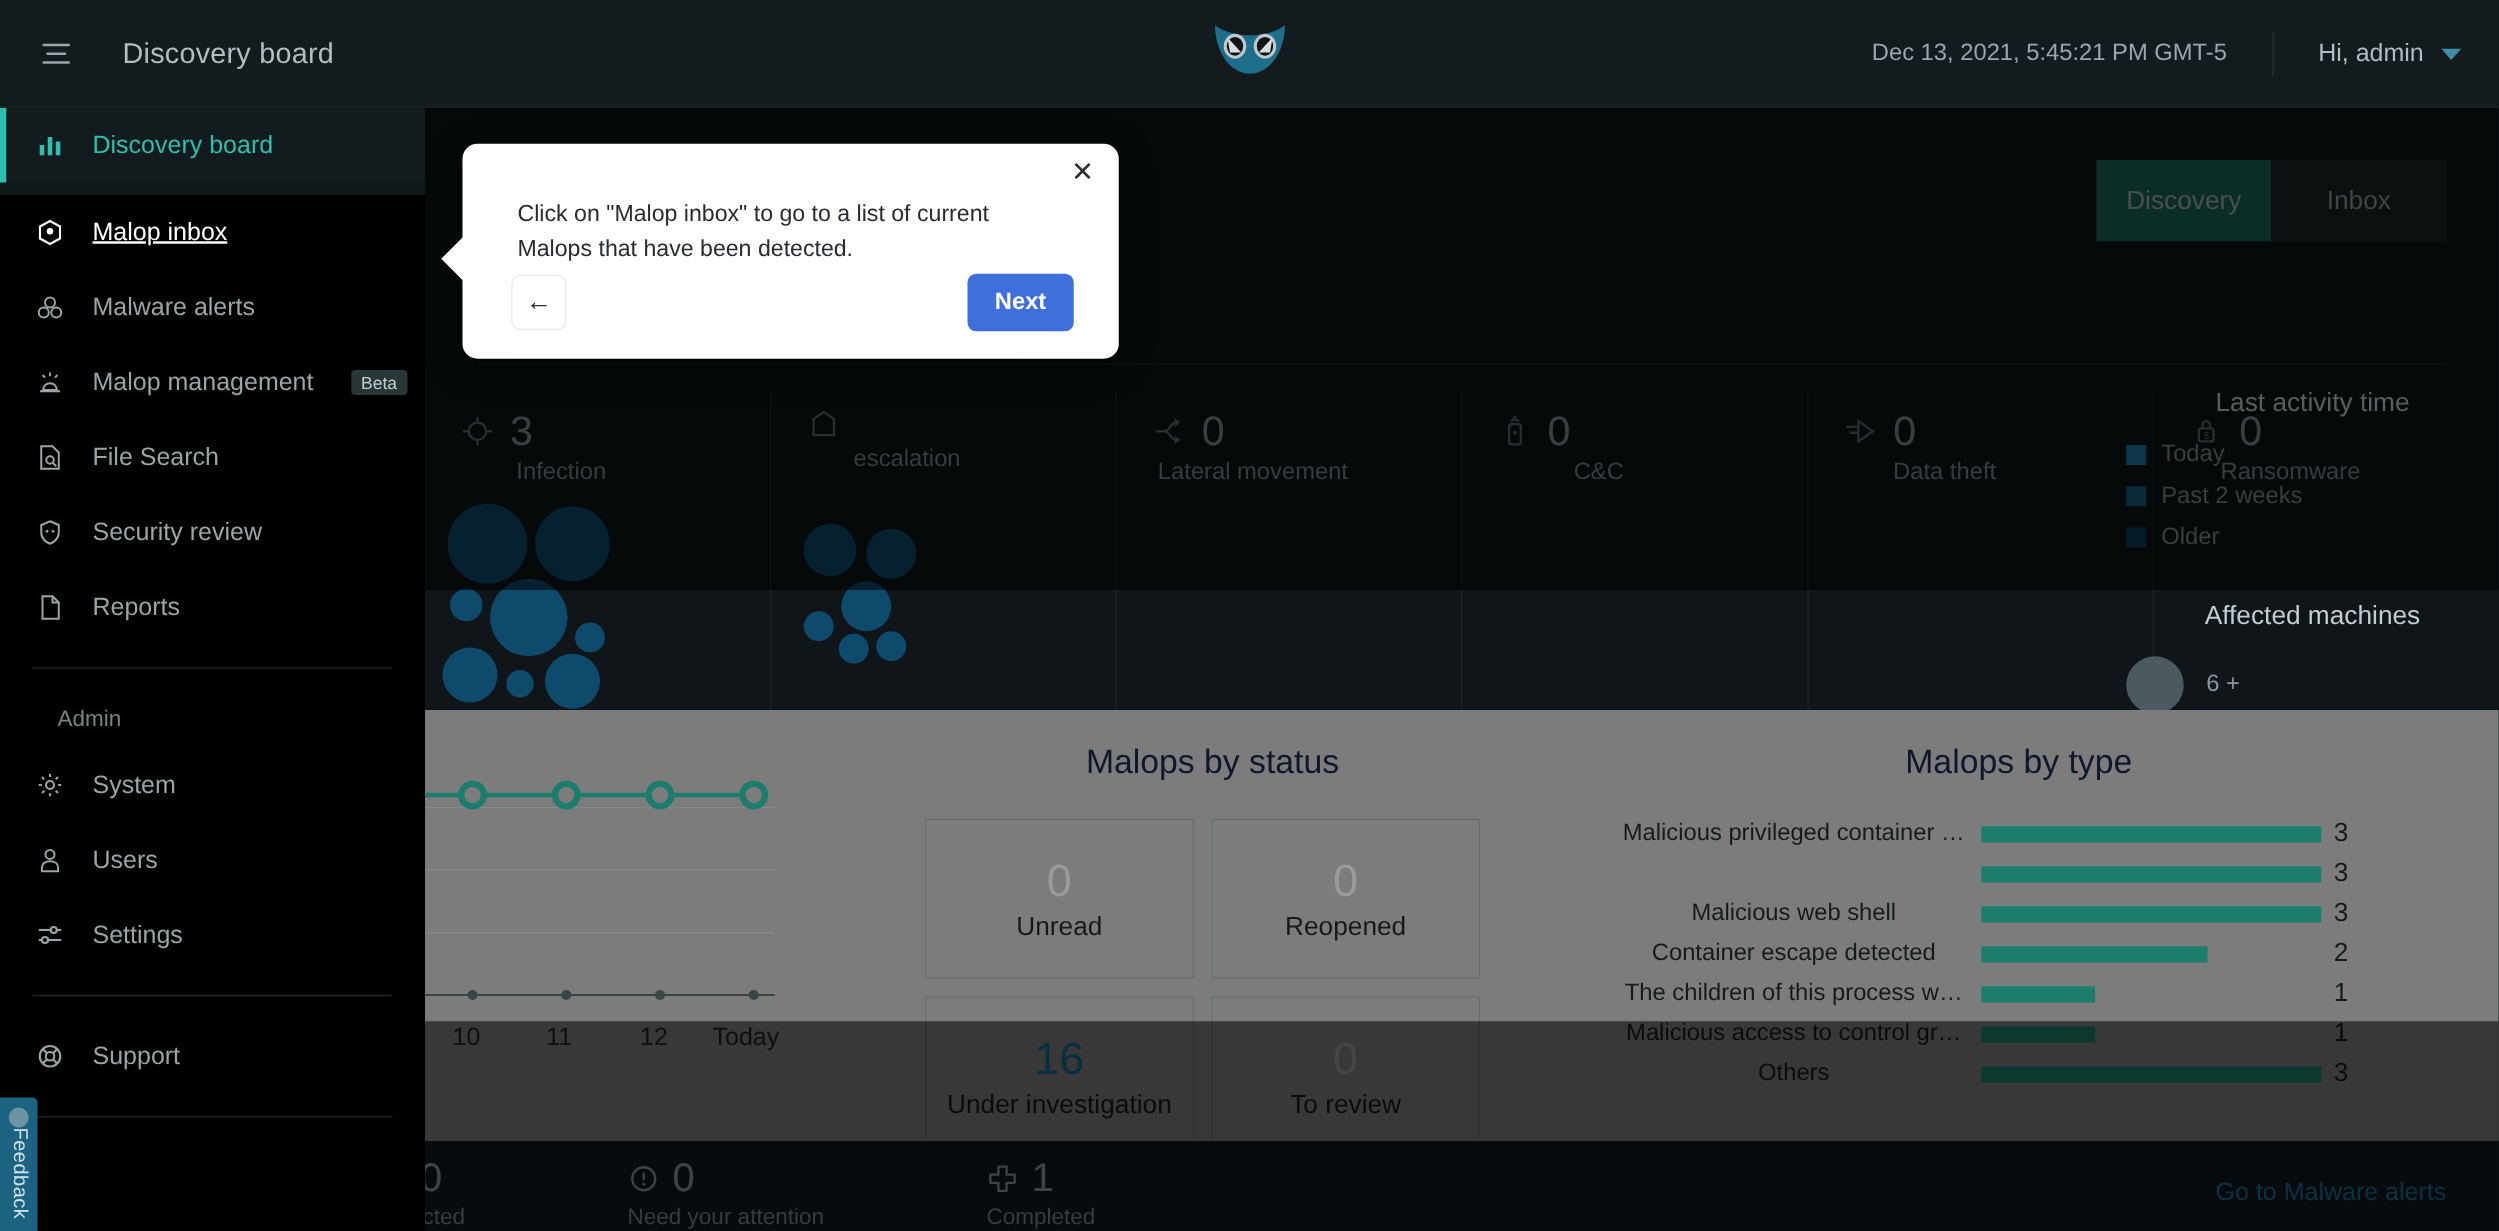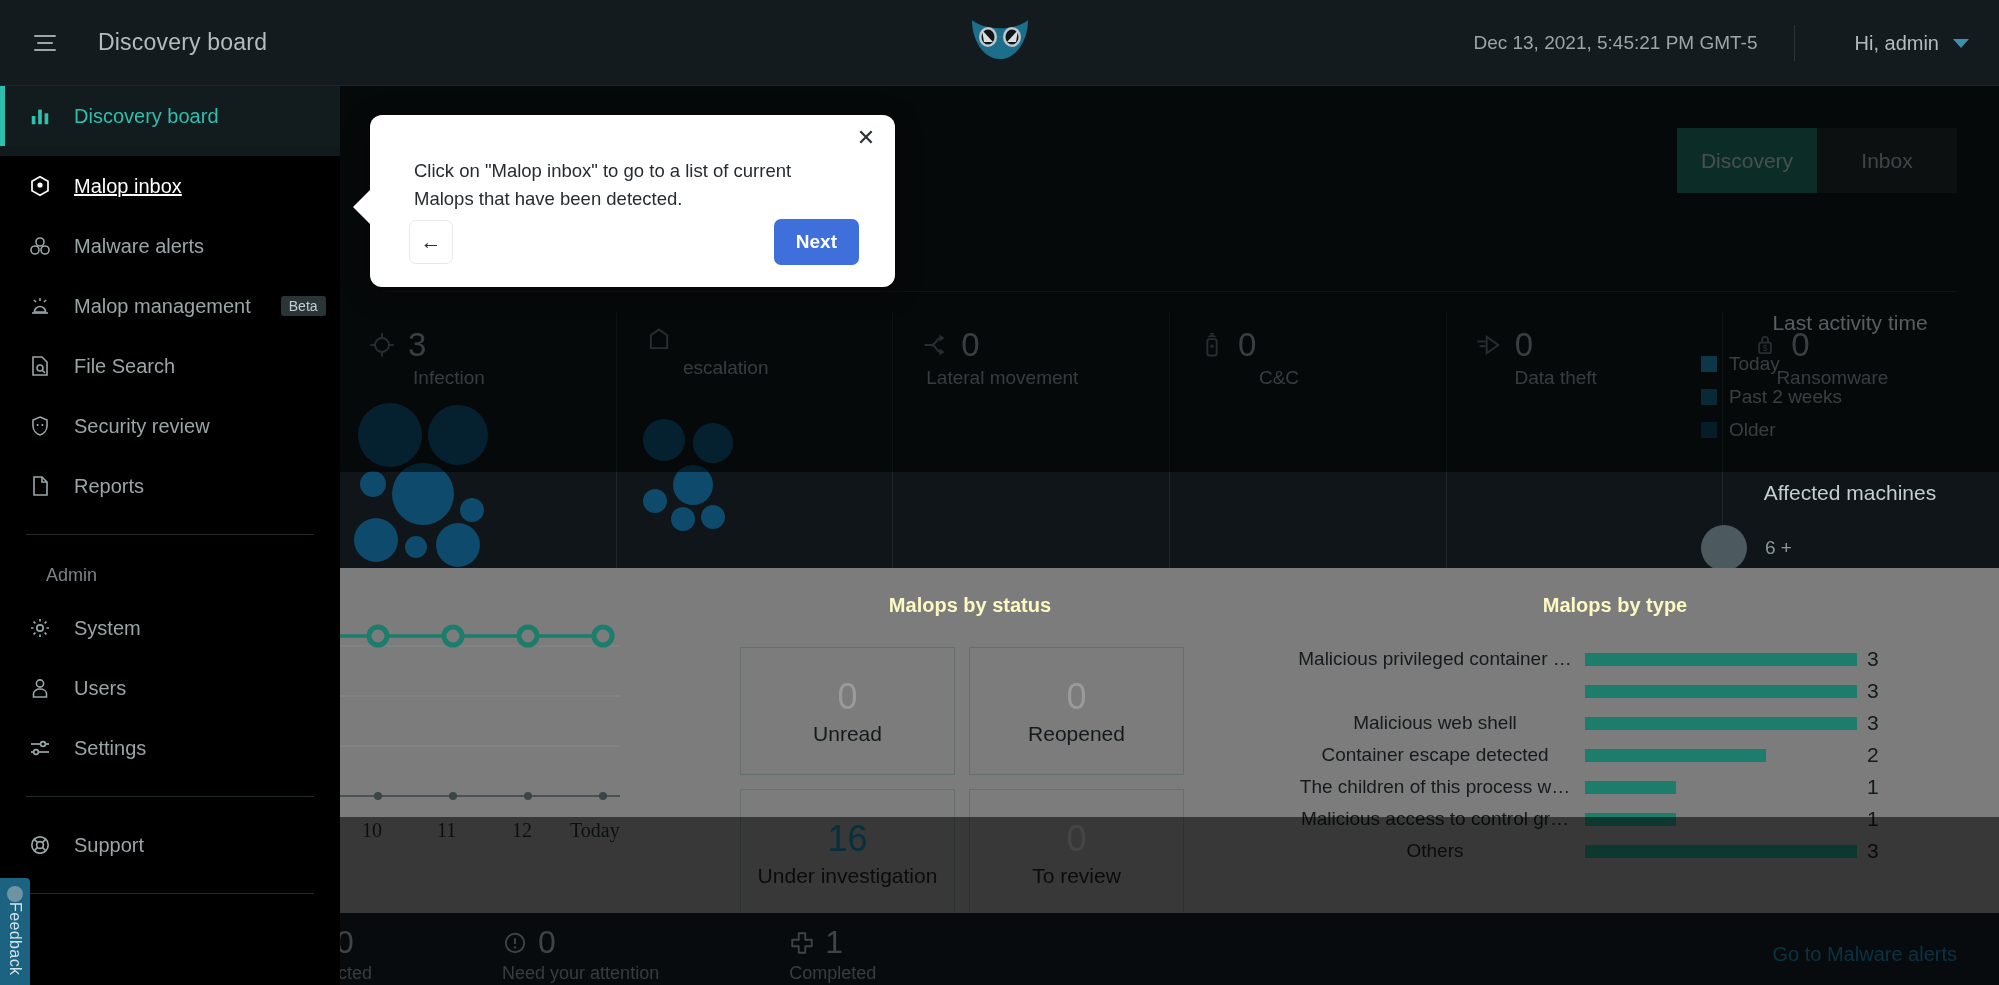--- a/index.html
+++ b/index.html
@@ -21,21 +21,21 @@
   .hamburger i { display:block; background:#9aa6a9; height:2px; margin:2.5px 0; border-radius:1px; }
   .hamburger i:nth-child(1){ width:22px; }
   .hamburger i:nth-child(2){ width:16px; }
   .hamburger i:nth-child(3){ width:22px; }
   .topbar-title { margin-left: 36px; color:#b2bdc0; font-size: 23px; letter-spacing:.2px; }
   .logo-wrap { position:absolute; left:50%; transform:translateX(-50%); top:10px; width:80px; height:55px; display:flex; align-items:center; justify-content:center; }
   .topbar-right { position:absolute; right:0; top:0; height:86px; display:flex; align-items:center; }
   .datetime { color:#9aa6a9; font-size:19px; }
   .divider-v { width:1px; height:36px; background:#2b3437; margin:0 36px; }
   .user-menu { display:flex; align-items:center; gap:14px; margin-right:30px; cursor:pointer; }
-  .user-menu span { color:#b0bcbf; font-size:20px;margin-left:24px; }
+  .user-menu span { color:#b0bcbf; font-size:20px; }
   .chev { width:0;height:0;border-left:8px solid transparent;border-right:8px solid transparent;border-top:9px solid #3e8fa8; }
 
   
   .sidebar {
     position:absolute; top:86px; left:0; width:340px; height:899px;
     background:#000; z-index:25; padding-top:0;
   }
   .nav-item {
     display:flex; align-items:center; height:60px; padding-left:26px; cursor:pointer;
     position:relative; color:#9aa5a8; font-size:20px; gap:20px;
@@ -101,24 +101,24 @@
   .am-row { display:flex; align-items:center; gap:18px; margin-bottom:12px; }
   .am-circ { border-radius:50%; background:#4c5a60; }
   .am-tx { color:#8b979a; font-size:19px; }
 
   
   .lower {
     position:absolute; left:0; top:472px; width:1659px; height:345px;
     background:#7c7c7c;
   }
   .lower-inner { position:relative; width:100%; height:100%; }
-  .panel-title { color:#fef9c3; font-size:20px; font-weight:bold; }
-
-  
-  .chart-panel { position:absolute; left:0; top:26px; width:300px; height:300px;font-family:Liberation Serif, serif; }
+  .panel-title { color:#0f172a; font-size:27px; font-weight:normal; }
+
+  
+  .chart-panel { position:absolute; left:0; top:26px; width:300px; height:300px; }
   .line-svg { position:absolute; left:-100px; top:20px; }
 
   
   .status-panel { position:absolute; left:400px; top:26px; width:460px; }
   .status-grid { display:grid; grid-template-columns:215px 215px; gap:14px; margin-top:30px; }
   .status-card {
     border:1px solid #63706e; height:128px; display:flex; flex-direction:column;
     align-items:center; justify-content:center; gap:4px; cursor:pointer;
   }
   .status-val { font-size:36px; color:#9a9a9a; }

